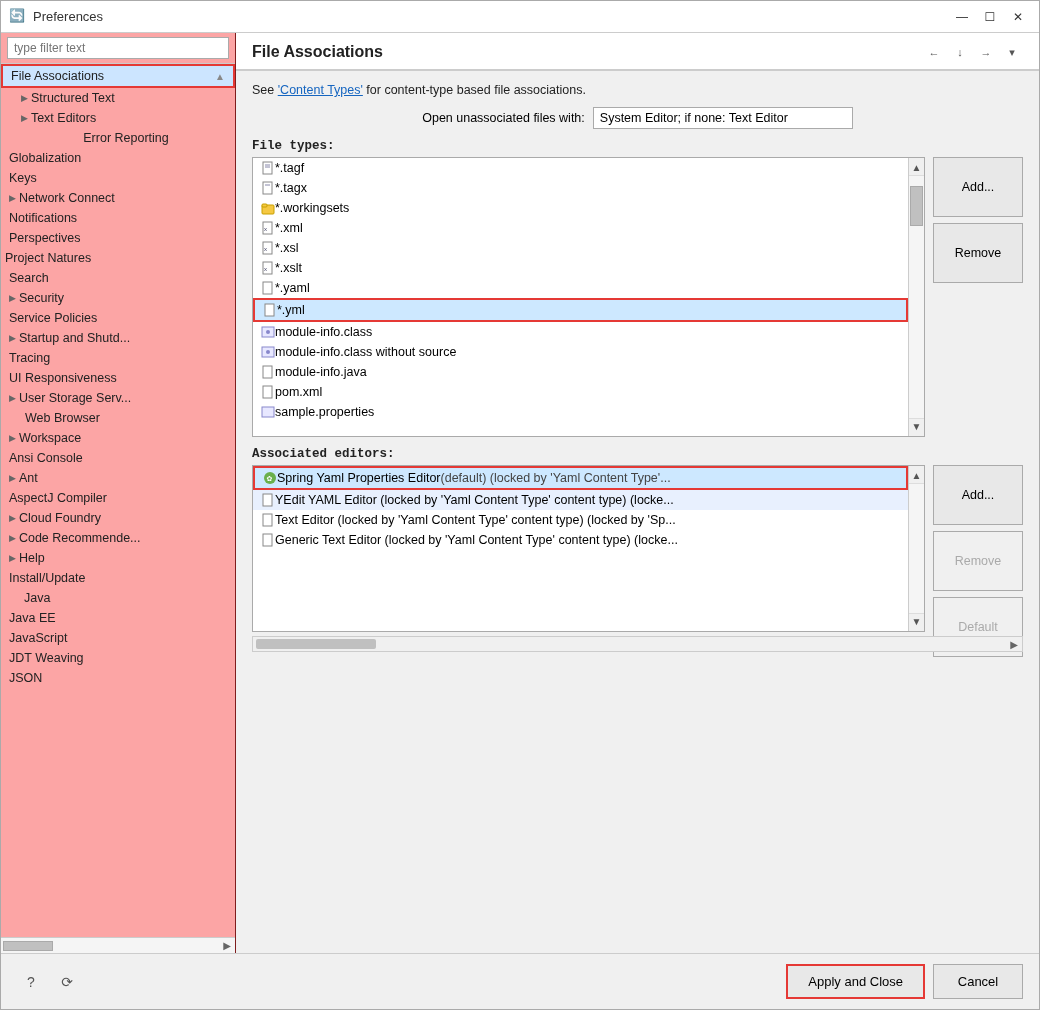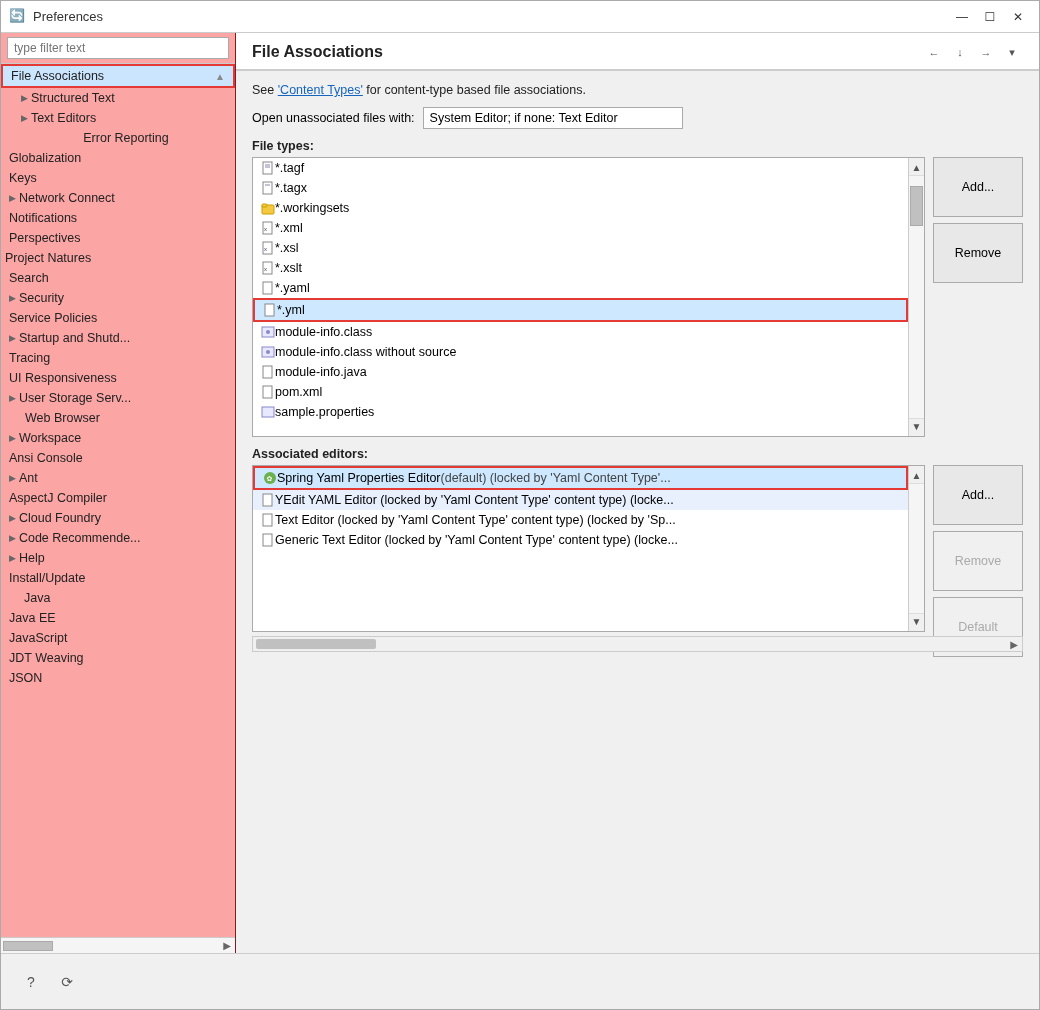--- a/index.html
+++ b/index.html
@@ -164,40 +164,42 @@
     .info-row a {
       color: #1565c0;
       text-decoration: underline;
       cursor: pointer;
     }
     .open-unassoc-row {
       display: flex;
       align-items: center;
       gap: 8px;
       font-size: 12.5px;
+      justify-content: center;
     }
     .dropdown-select {
       border: 1px solid #aaa;
       background: #fff;
       padding: 3px 24px 3px 6px;
       font-size: 12.5px;
       appearance: none;
       cursor: pointer;
       position: relative;
       min-width: 260px;
     }
     .dropdown-wrapper {
       position: relative;
       display: inline-block;
     }
     .section-label {
       font-size: 12.5px;
       font-weight: 600;
       color: #222;
       margin-bottom: 4px;
+      font-family: Liberation Mono, monospace;
     }
     .file-types-area {
       display: flex;
       gap: 8px;
       height: 280px;
       flex-shrink: 0;
     }
     .list-item {
       padding: 3px 8px;
       font-size: 12.5px;
@@ -665,14 +667,18 @@
 
       </div>
     </div>
   </div>
 
   <div class="footer">
     <div class="footer-left">
       <button class="footer-icon-btn">?</button>
       <button class="footer-icon-btn">⟳</button>
     </div>
+    <div class="footer-right">
+      <button class="footer-btn primary">Apply and Close</button>
+      <button class="footer-btn">Cancel</button>
+    </div>
   </div>
 </div>
 
 </body></html>

